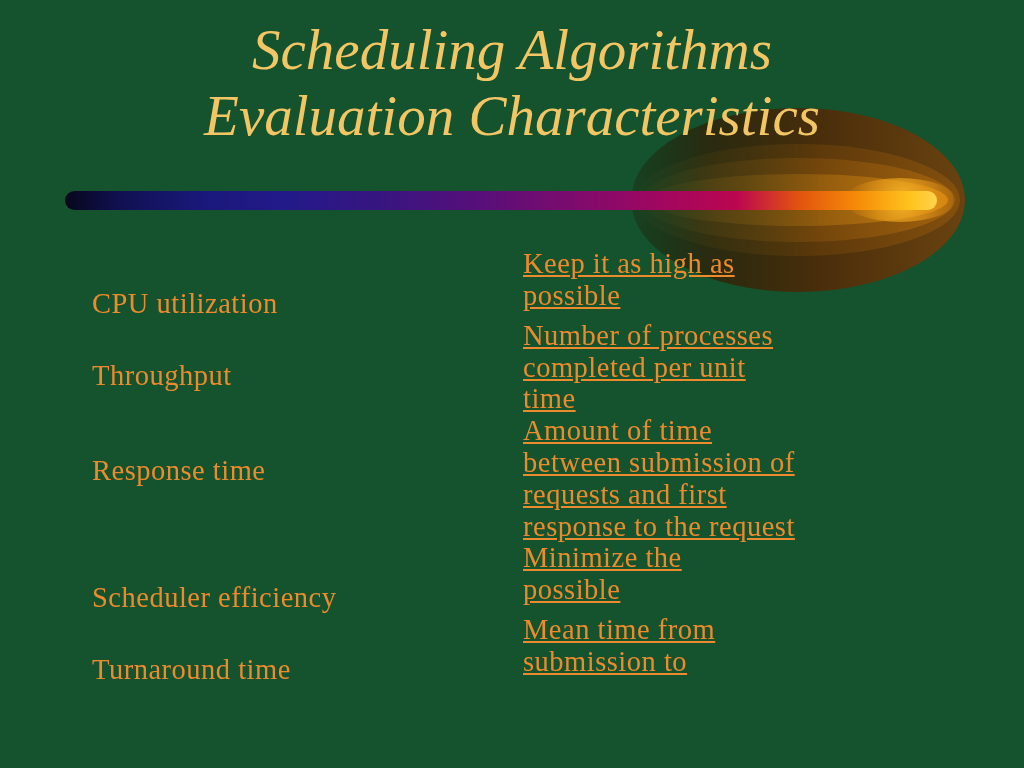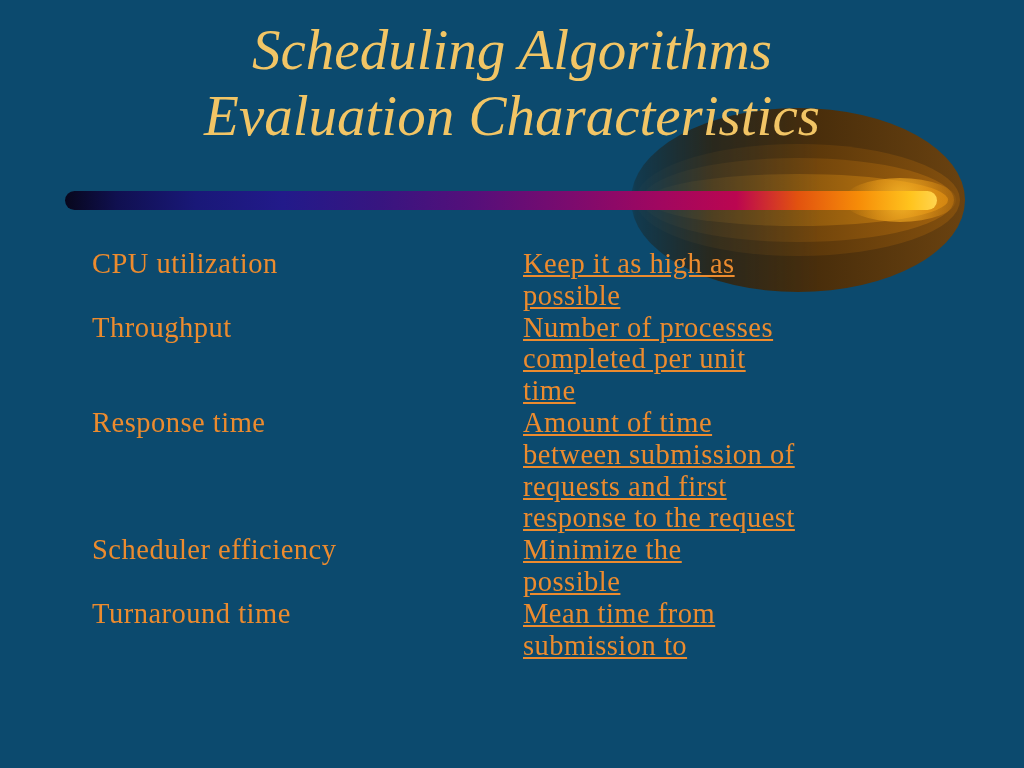--- a/index.html
+++ b/index.html
@@ -4,21 +4,21 @@
 <style>
   html, body {
     margin: 0;
     padding: 0;
     background: #000;
   }
   .slide {
     position: relative;
     width: 1024px;
     height: 768px;
-    background: #0c4a6e;
+    background: #14532d;
     overflow: hidden;
     font-family: "Liberation Serif", "DejaVu Serif", serif;
   }
   .deco {
     position: absolute;
     left: 0;
     top: 0;
     width: 1024px;
     height: 768px;
     pointer-events: none;
@@ -46,20 +46,21 @@
     line-height: 31.8px;
     letter-spacing: 0.5px;
   }
   .row {
     display: flex;
     align-items: flex-start;
   }
   .term {
     flex: 0 0 431px;
     white-space: nowrap;
+    margin-top: 40px;
   }
   .def {
     flex: 1 1 auto;
     white-space: pre-line;
     text-decoration: underline;
   }
 </style>
 </head>
 <body>
 

